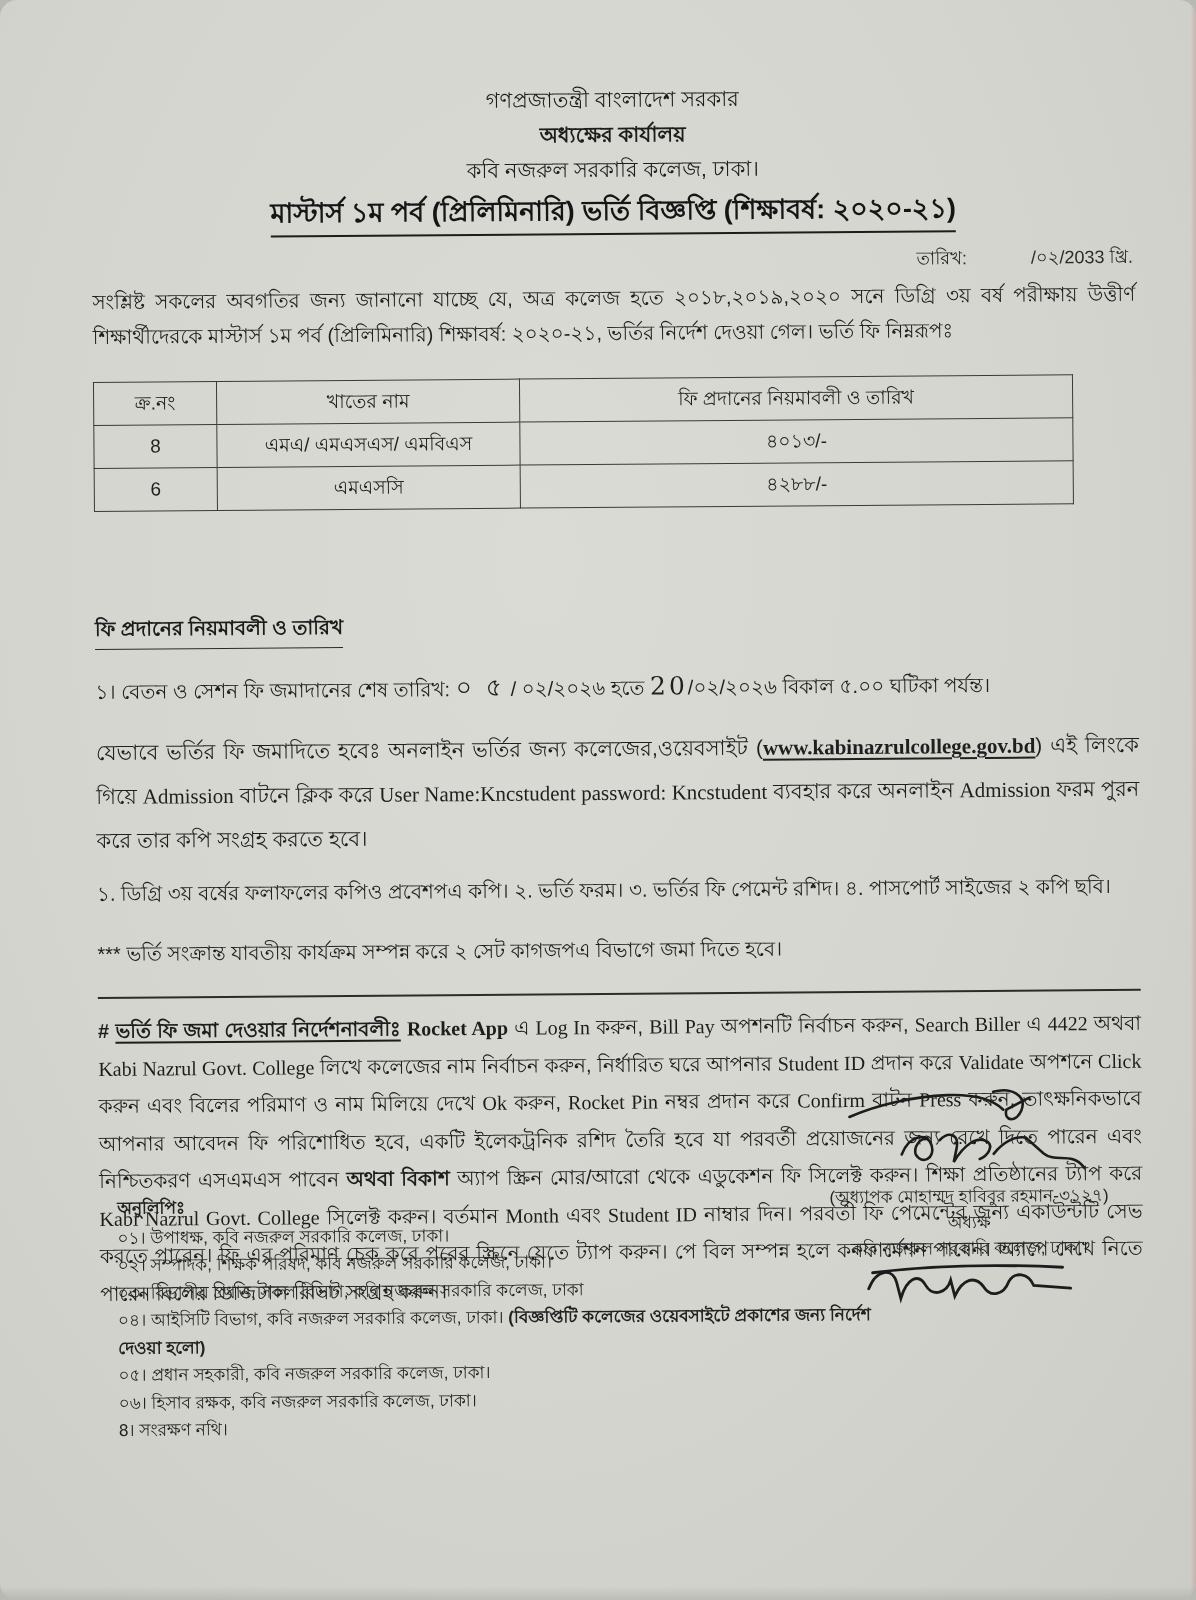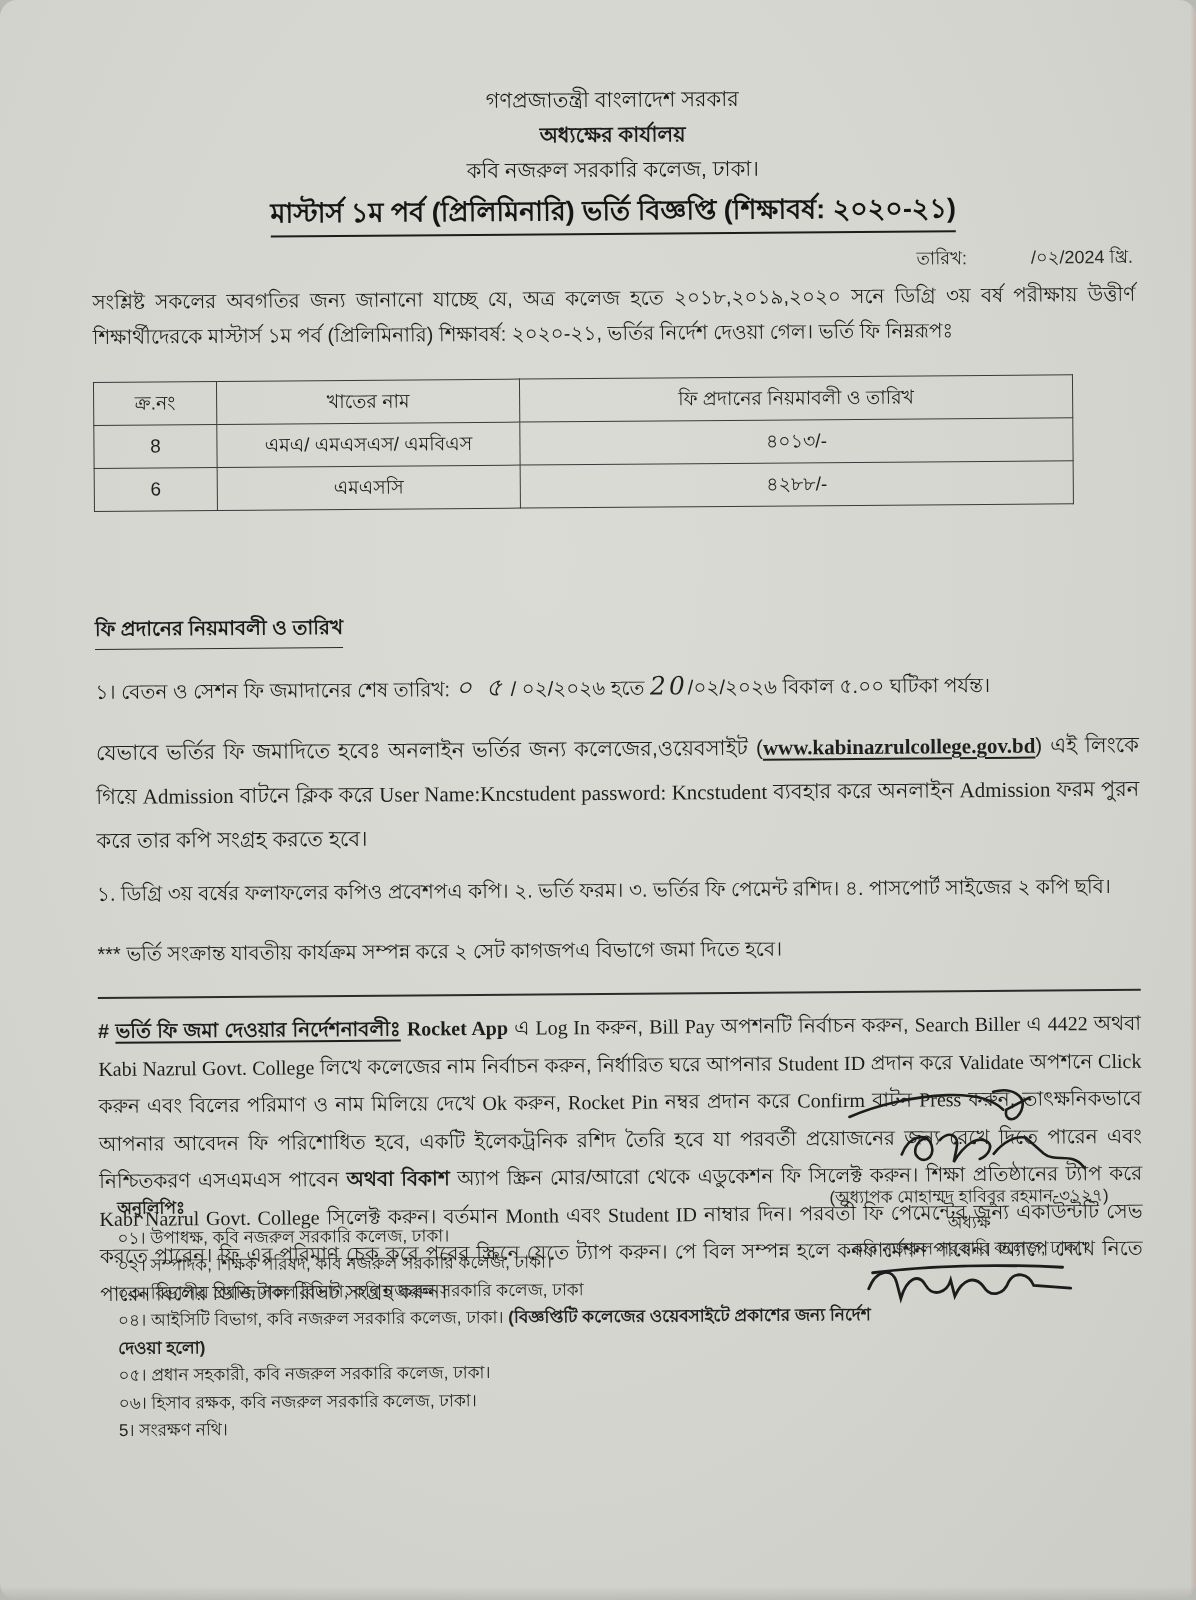--- a/index.html
+++ b/index.html
@@ -33,21 +33,20 @@
     transform:rotate(-0.45deg);
     transform-origin:50% 40%;
     font-size:20px;
     line-height:34px;
   }
   .center{text-align:center;}
   .b{font-weight:bold;}
   .u{text-decoration:underline;text-underline-offset:4px;}
   .latin{font-family:"Liberation Serif","DejaVu Serif",serif;}
   .hand{
-    font-style:italic;
     font-size:1.25em;
     letter-spacing:3px;
     font-family:"DejaVu Serif","Liberation Serif",serif;
   }
   .hdr{font-size:21px;line-height:35px;color:#1d1d1d;}
   .hdr-office{font-weight:bold;}
   .title-wrap{text-align:center;margin-top:7px;}
   .notice-title{
     display:inline-block;
     font-size:27px;font-weight:bold;color:#151515;
@@ -117,21 +116,21 @@
 
     <div class="hdr center">গণপ্রজাতন্ত্রী বাংলাদেশ সরকার</div>
     <div class="hdr hdr-office center">অধ্যক্ষের কার্যালয়</div>
     <div class="hdr center">কবি নজরুল সরকারি কলেজ, ঢাকা।</div>
 
     <div class="title-wrap">
       <span class="notice-title">মাস্টার্স ১ম পর্ব (প্রিলিমিনারি) ভর্তি বিজ্ঞপ্তি (শিক্ষাবর্ষ: ২০২০-২১)</span>
     </div>
 
     <div class="date-line">
-      <span>তারিখ:</span><span class="gap"></span><span>/০২/2024 খ্রি.</span>
+      <span>তারিখ:</span><span class="gap"></span><span>/০২/2033 খ্রি.</span>
     </div>
 
     <div class="intro">সংশ্লিষ্ট সকলের অবগতির জন্য জানানো যাচ্ছে যে, অত্র কলেজ হতে ২০১৮,২০১৯,২০২০ সনে ডিগ্রি ৩য় বর্ষ পরীক্ষায় উত্তীর্ণ শিক্ষার্থীদেরকে মাস্টার্স ১ম পর্ব (প্রিলিমিনারি) শিক্ষাবর্ষ: ২০২০-২১, ভর্তির নির্দেশ দেওয়া গেল। ভর্তি ফি নিম্নরূপঃ</div>
 
     <table class="fee">
       <tbody>
         <tr>
           <th class="col-sl">ক্র.নং</th>
           <th class="col-name">খাতের নাম</th>
           <th>ফি প্রদানের নিয়মাবলী ও তারিখ</th>
@@ -190,19 +189,19 @@
 
   <div class="copies">
     <div class="copies-heading">অনুলিপিঃ</div>
     <ul>
       <li><span>০১। উপাধক্ষ, কবি নজরুল সরকারি কলেজ, ঢাকা।</span></li>
       <li><span>০২। সম্পাদক, শিক্ষক পরিষদ, কবি নজরুল সরকারি কলেজ, ঢাকা।</span></li>
       <li><span>০৩। বিভাগীয় প্রধান, সকল বিভাগ, কবি নজরুল সরকারি কলেজ, ঢাকা</span></li>
       <li><span>০৪। আইসিটি বিভাগ, কবি নজরুল সরকারি কলেজ, ঢাকা। </span><span class="b">(বিজ্ঞপ্তিটি কলেজের ওয়েবসাইটে প্রকাশের জন্য নির্দেশ দেওয়া হলো)</span></li>
       <li><span>০৫। প্রধান সহকারী, কবি নজরুল সরকারি কলেজ, ঢাকা।</span></li>
       <li><span>০৬। হিসাব রক্ষক, কবি নজরুল সরকারি কলেজ, ঢাকা।</span></li>
-      <li><span>5। সংরক্ষণ নথি।</span></li>
+      <li><span>8। সংরক্ষণ নথি।</span></li>
     </ul>
   </div>
 
   <div class="scan-edge-right"></div>
   <div class="scan-edge-bottom"></div>
 </div>
 
 </body></html>

